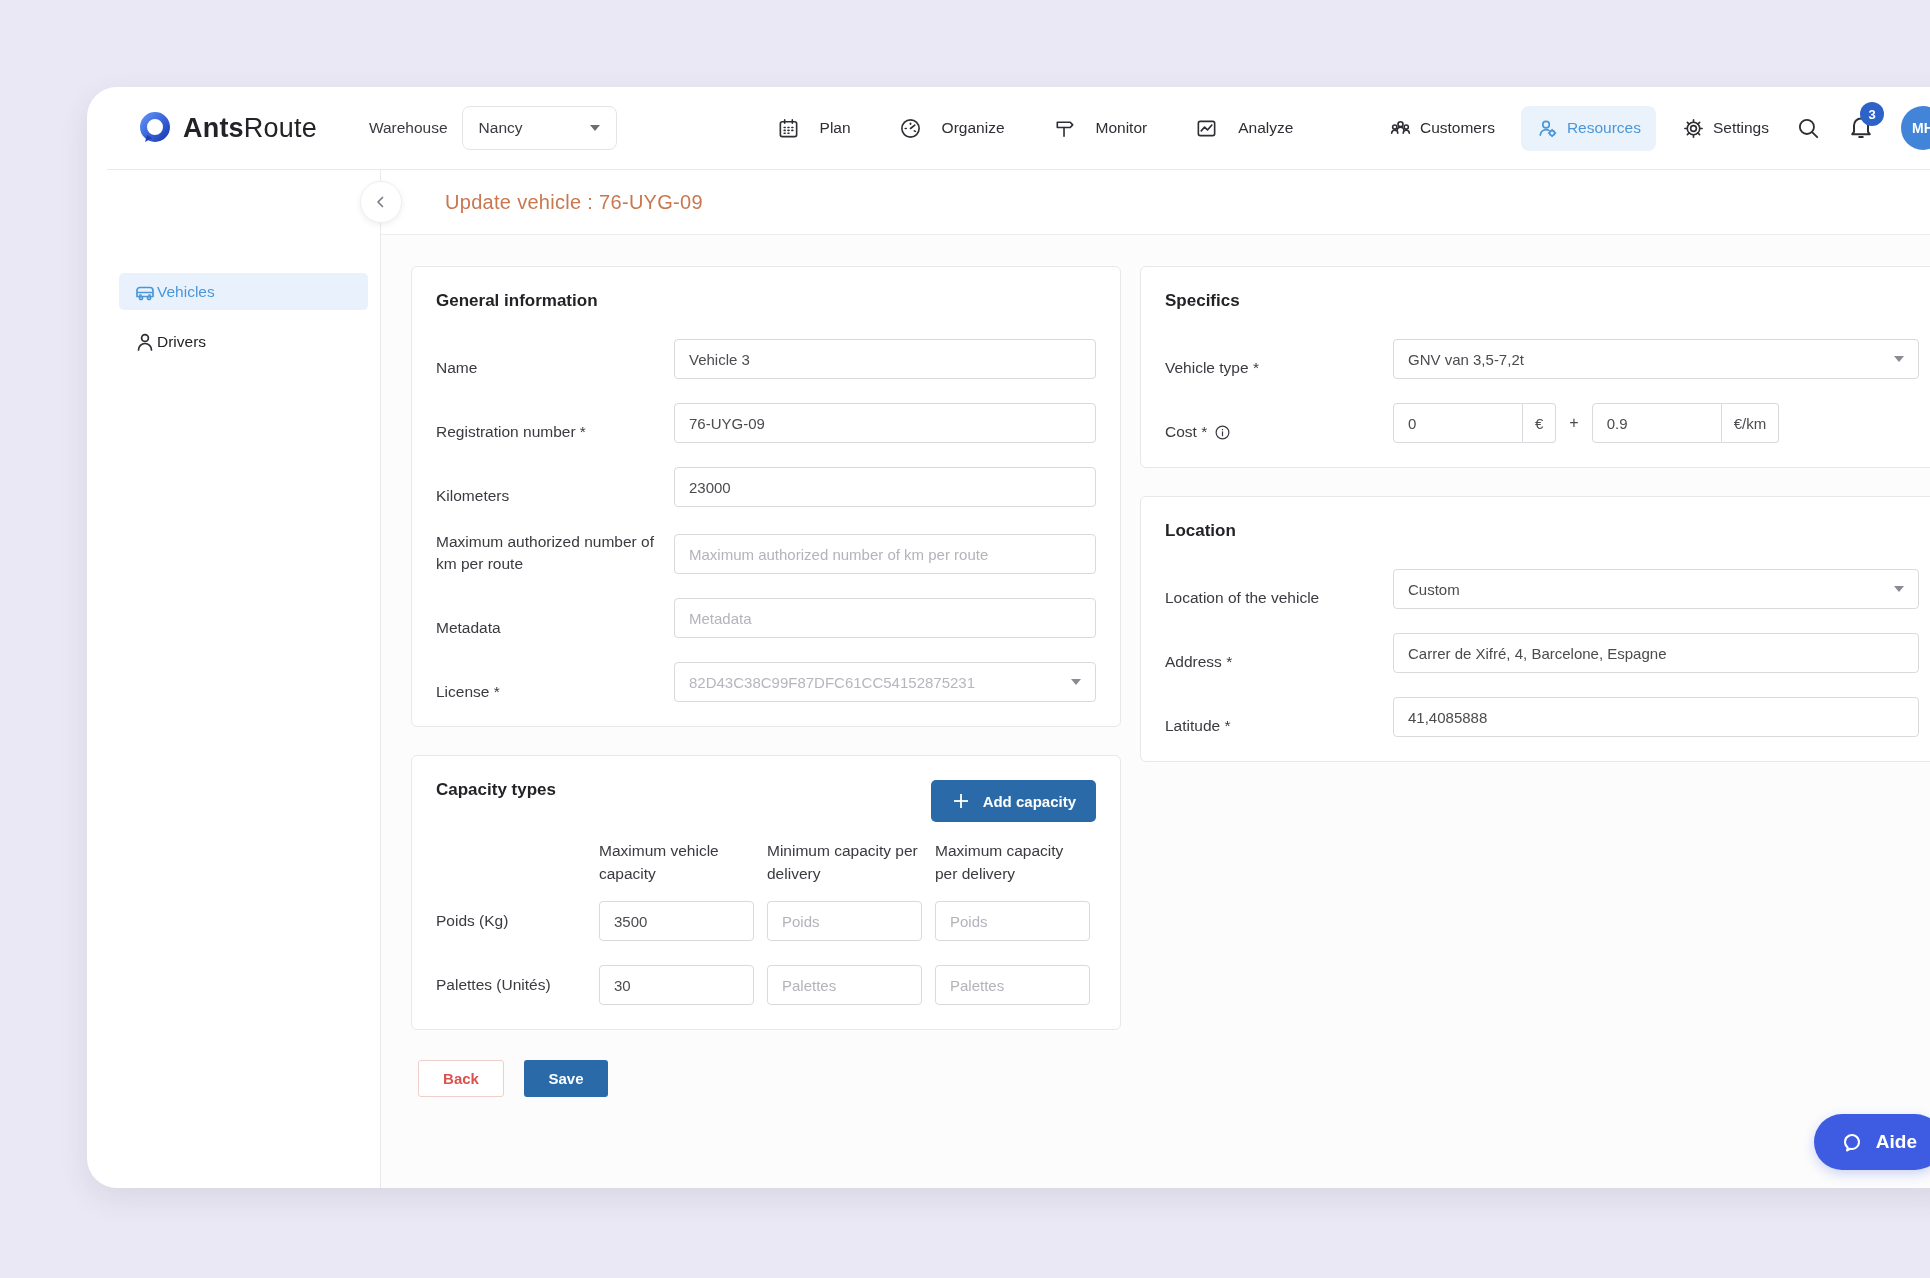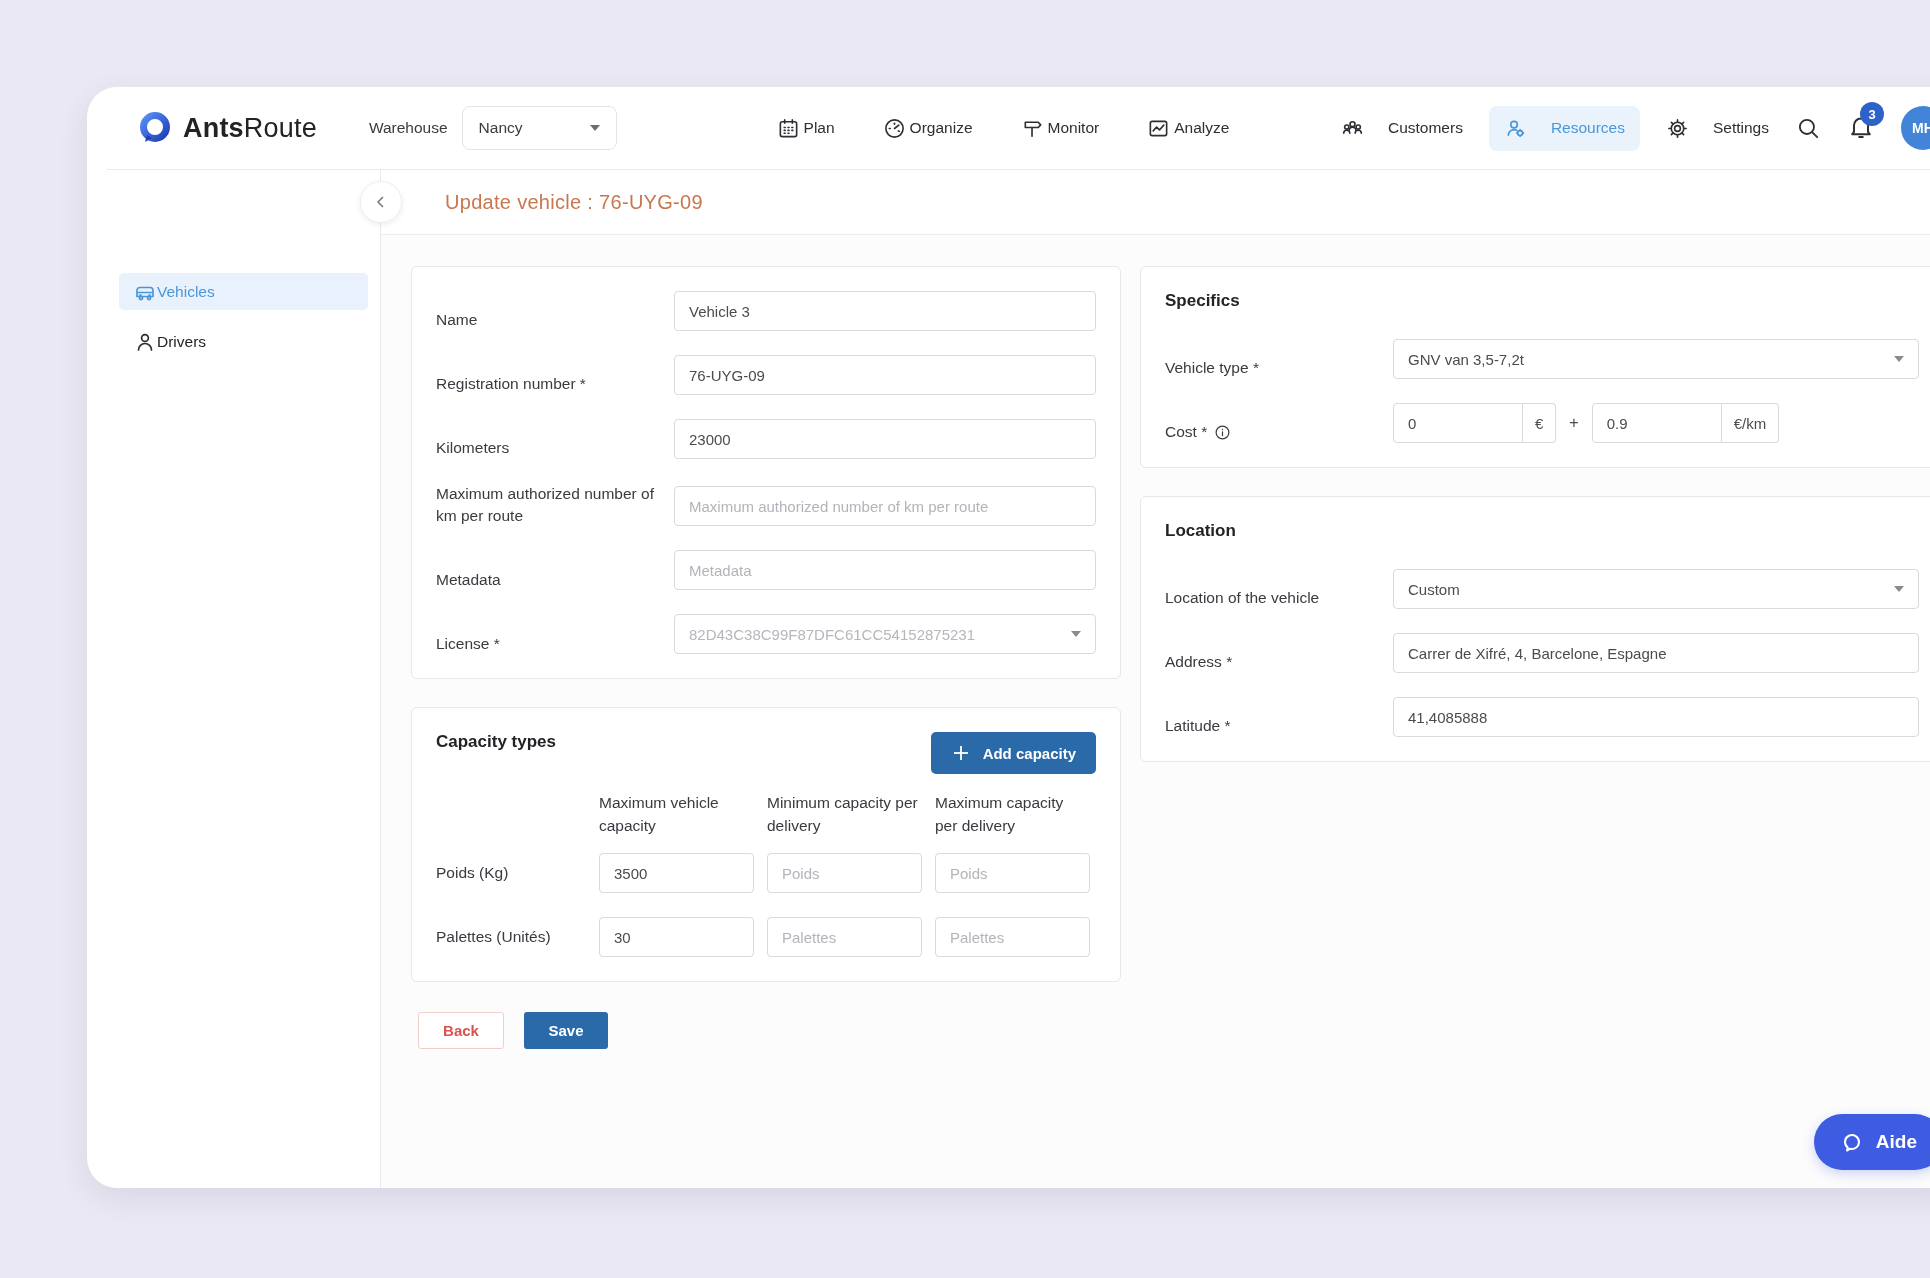--- a/index.html
+++ b/index.html
@@ -29,24 +29,24 @@
   .warehouse { display:flex; align-items:center; margin-left:52px; gap:14px; }
   .warehouse-label { font-size:15.5px; color:#3a3a40; }
   .select-box {
     height:44px; border:1px solid #e3e3e8; border-radius:8px; background:#fff;
     display:flex; align-items:center; justify-content:space-between;
     padding:0 16px; font-size:15.5px; color:#3a3a40;
   }
   .warehouse .select-box { width:155px; }
   .caret { width:0; height:0; border-left:5.5px solid transparent; border-right:5.5px solid transparent; border-top:6.5px solid #6d6d74; }
   .nav-center { display:flex; align-items:center; gap:48px; margin-left:160px; }
-  .nav-item { display:flex; align-items:center; gap:4px; font-size:15.5px; color:#2e2e34; cursor:pointer; }
+  .nav-item { display:flex; align-items:center; gap:20px; font-size:15.5px; color:#2e2e34; cursor:pointer; }
   .nav-item svg { width:23px; height:23px; }
   .nav-right { margin-left:auto; display:flex; align-items:center; gap:26px; }
-  .nav-right .nav-item { gap:24px; }
+  .nav-right .nav-item { gap:8px; }
   .pill-active {
     background:#eaf3fc; color:#4a96d9; border-radius:8px; padding:11px 15px;
   }
   .pill-active svg { stroke:#4a96d9 !important; }
   .icon-btn { display:flex; align-items:center; cursor:pointer; }
   .bell-wrap { position:relative; cursor:pointer; }
   .badge {
     position:absolute; top:-10px; right:-9px; min-width:24px; height:24px; border-radius:12px;
     background:#2d62c9; color:#fff; font-size:13px; font-weight:700;
     display:flex; align-items:center; justify-content:center;
@@ -296,20 +296,21 @@
             <polyline points="14,6 8,12 14,18"></polyline>
           </svg>
         </div>
         <div class="page-title">Update vehicle : 76-UYG-09</div>
       </div>
 
       <div class="content">
 
         <div class="col-left">
           <div class="card">
+            <div class="card-title">General information</div>
 
             <div class="frow">
               <div class="flabel">Name</div>
               <div class="fcontrol"><input class="txt" value="Vehicle 3" style=""></div>
             </div>
             <div class="frow">
               <div class="flabel">Registration number *</div>
               <div class="fcontrol"><input class="txt" value="76-UYG-09" style=""></div>
             </div>
             <div class="frow">

